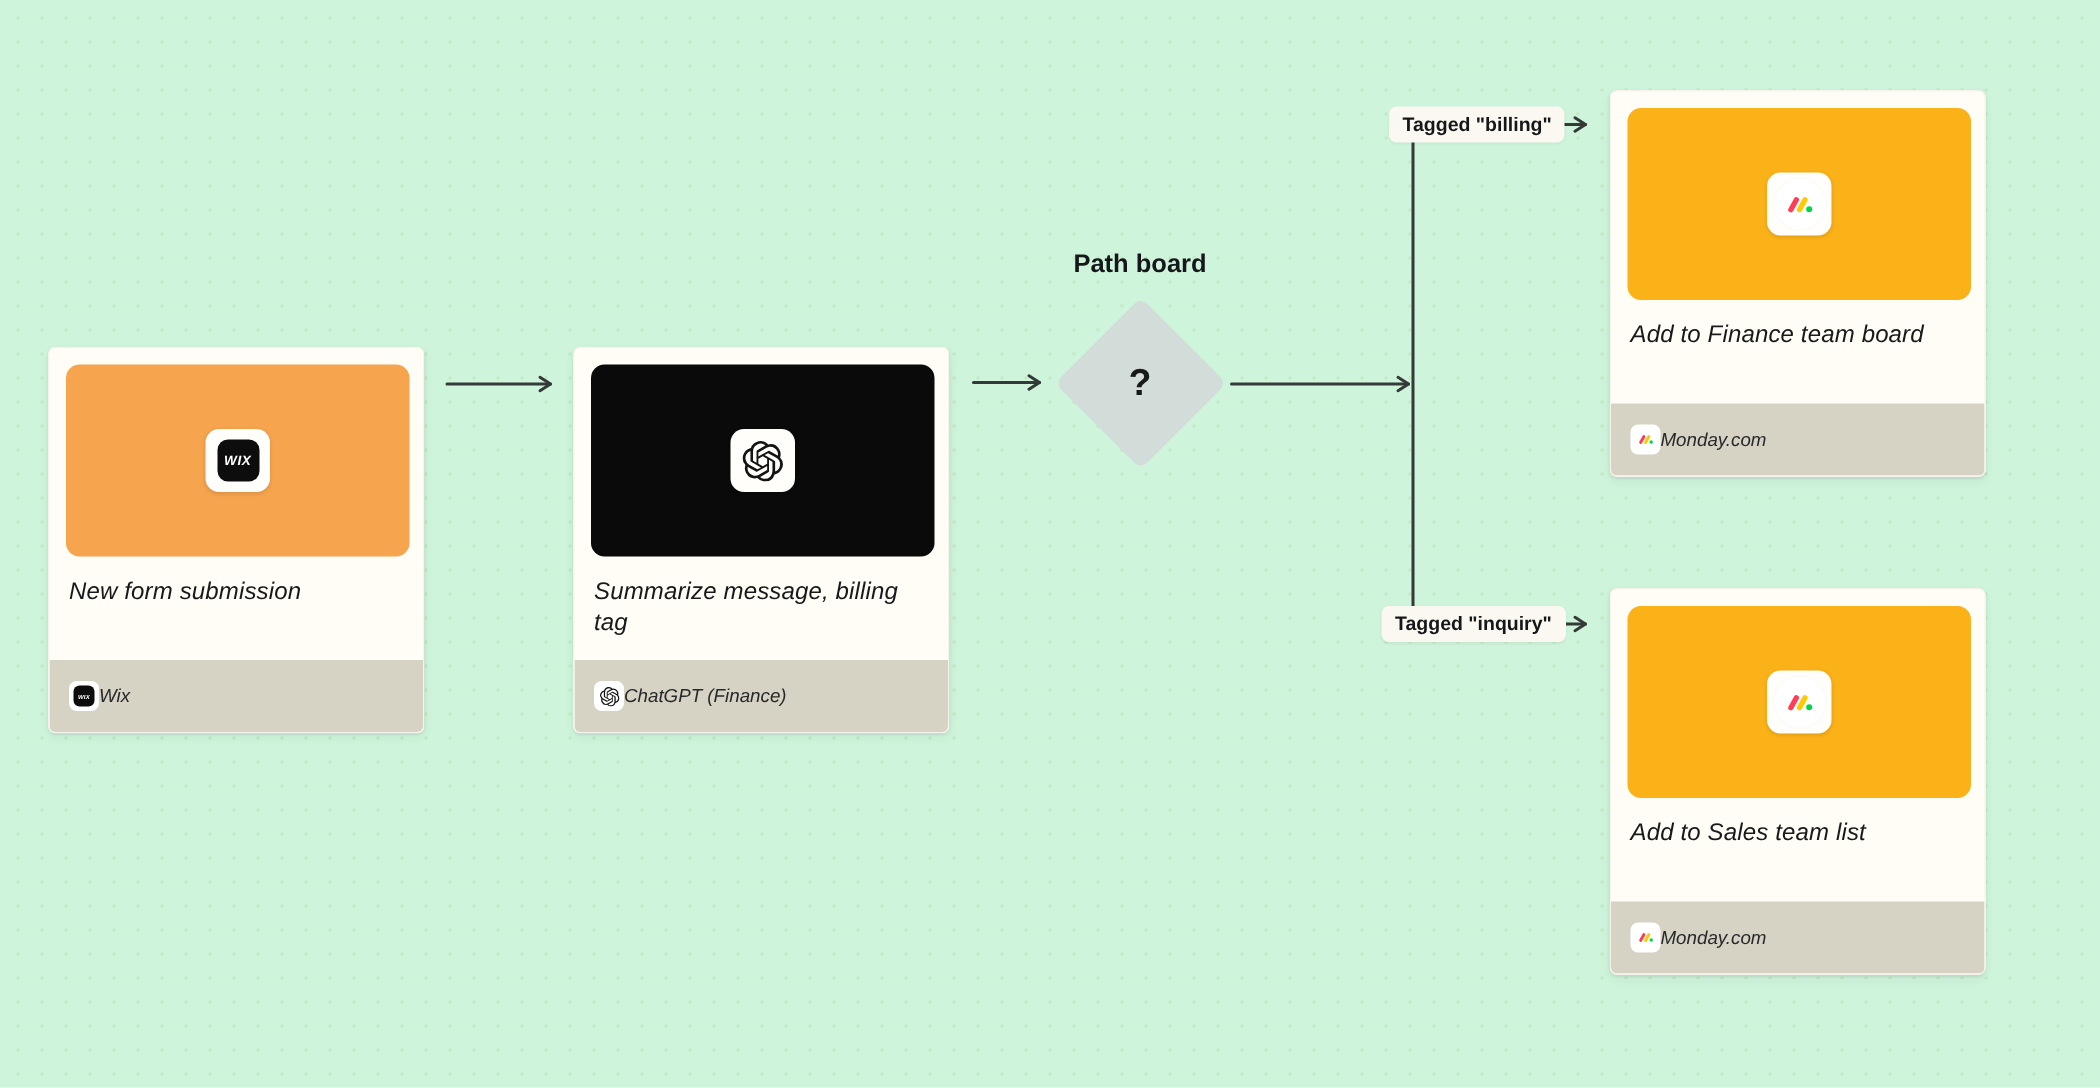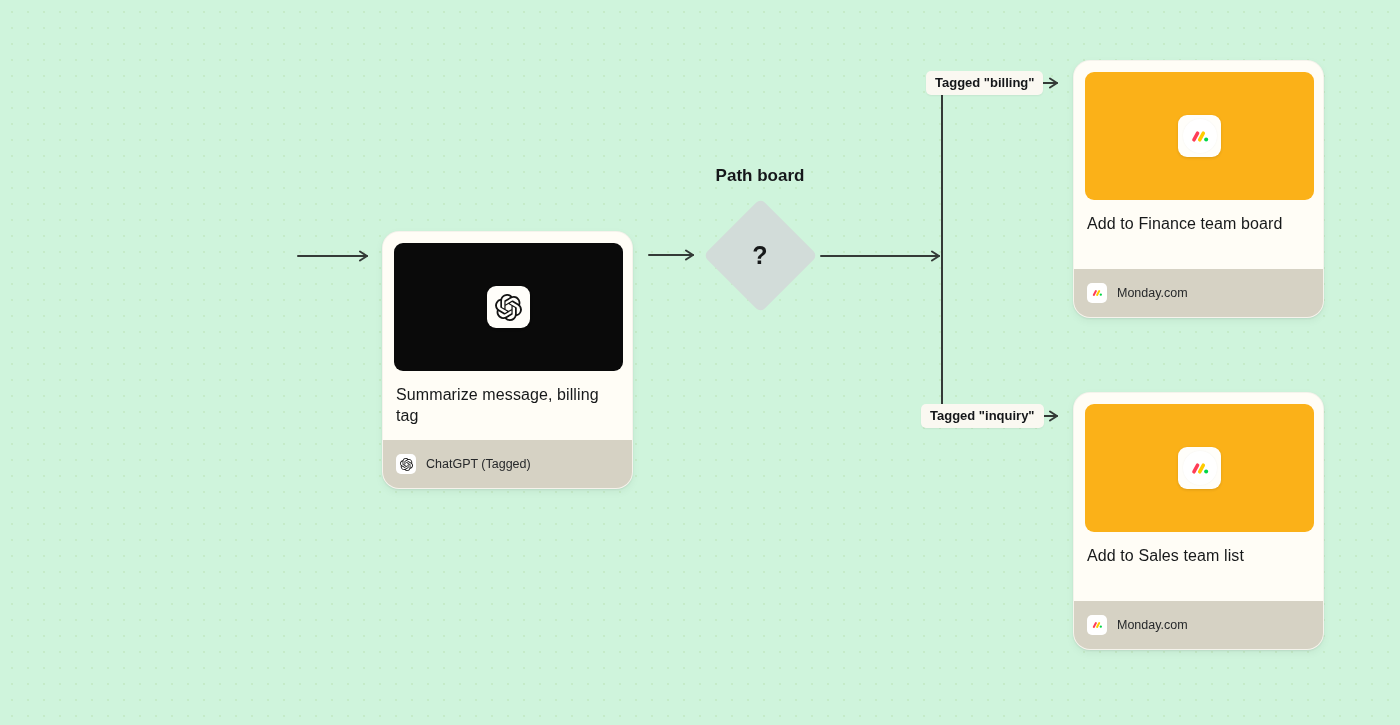--- a/index.html
+++ b/index.html
@@ -11,23 +11,24 @@
     background-color:#CFF4DC;
     background-image: radial-gradient(circle, rgba(190,228,185,0.55) 1.3px, transparent 1.4px);
     background-size:16px 16px;
     background-position:4px 4px;
   }
 
   #connectors { position:absolute; left:0; top:0; width:1400px; height:725px; }
 
   .node {
     position:absolute; width:251px; height:258px;
-    background:#FFFDF6; border-radius:17px; overflow:hidden;
+    background:#FFFDF6; border-radius:5px; overflow:hidden;
     border:1px solid rgba(0,0,0,0.04);
     box-shadow:0 1px 2px rgba(0,0,0,0.07), 0 3px 8px rgba(0,0,0,0.05);
+    font-style:italic;
   }
   .node-image {
     position:absolute; left:11px; top:11px; width:229px; height:128px;
     border-radius:9px; display:flex; align-items:center; justify-content:center;
   }
   .logo-tile {
     width:43px; height:42px; background:#FFFEFA; border-radius:9px;
     display:flex; align-items:center; justify-content:center;
     box-shadow:0 1px 3px rgba(0,0,0,0.12);
   }
@@ -43,21 +44,21 @@
   }
   .wix-badge.small {
     width:14px; height:14px; border-radius:4px; font-size:4px; letter-spacing:0.2px;
   }
   .node-title {
     position:absolute; left:13px; right:13px; top:152px;
     font-size:16px; line-height:21px; color:#17191A; letter-spacing:0.1px;
   }
   .node-footer {
     position:absolute; left:0; right:0; bottom:0; height:48px;
-    background:#D6D2C4; display:flex; align-items:center; gap:10px; padding:0 13px;
+    background:#D6D2C4; display:flex; align-items:center; padding:0 13px;
   }
   .footer-icon {
     width:20px; height:20px; background:#FFFFFF; border-radius:5px; flex:0 0 auto;
     display:flex; align-items:center; justify-content:center;
   }
   .footer-label { font-size:12.5px; color:#26282A; }
 
   .path-label {
     position:absolute; left:760px; top:166px; transform:translateX(-50%);
     font-size:17px; font-weight:700; color:#15171A; white-space:nowrap;
@@ -92,37 +93,55 @@
       </marker>
     </defs>
     <path d="M298 256 H367" stroke="#343A37" stroke-width="2" stroke-linecap="round" marker-end="url(#arw)"></path>
     <path d="M649 255 H693" stroke="#343A37" stroke-width="2" stroke-linecap="round" marker-end="url(#arw)"></path>
     <path d="M821 256 H939" stroke="#343A37" stroke-width="2" stroke-linecap="round" marker-end="url(#arw)"></path>
     <path d="M942 95 V404" stroke="#343A37" stroke-width="2" stroke-linecap="round"></path>
     <path d="M1032 83 H1057" stroke="#343A37" stroke-width="2" stroke-linecap="round" marker-end="url(#arw)"></path>
     <path d="M1034 416 H1057" stroke="#343A37" stroke-width="2" stroke-linecap="round" marker-end="url(#arw)"></path>
   </svg>
 
+  <div class="node" id="node-wix" style="left:32px; top:231px;">
+    <div class="node-image" style="background: rgb(246, 164, 78);">
+      <div class="logo-tile">
+        <div class="wix-badge">
+            <span>WIX</span>
+          </div>
+      </div>
+    </div>
+    <div class="node-title">New form submission</div>
+    <div class="node-footer">
+      <div class="footer-icon">
+        <div class="wix-badge small">
+            <span>WIX</span>
+          </div>
+      </div>
+      <span class="footer-label">Wix</span>
+    </div>
+  </div>
 
   <div class="node" id="node-chatgpt" style="left:382px; top:231px;">
     <div class="node-image" style="background: rgb(10, 10, 10);">
       <div class="logo-tile">
         <svg width="27" height="27" viewBox="0 0 24 24" fill="#141414">
             <path d="M22.2819 9.8211a5.9847 5.9847 0 0 0-.5157-4.9108 6.0462 6.0462 0 0 0-6.5098-2.9A6.0651 6.0651 0 0 0 4.9807 4.1818a5.9847 5.9847 0 0 0-3.9977 2.9 6.0462 6.0462 0 0 0 .7427 7.0966 5.98 5.98 0 0 0 .511 4.9107 6.051 6.051 0 0 0 6.5146 2.9001A5.9847 5.9847 0 0 0 13.2599 24a6.0557 6.0557 0 0 0 5.7718-4.2058 5.9894 5.9894 0 0 0 3.9977-2.9001 6.0557 6.0557 0 0 0-.7475-7.073zM13.2599 22.4311a4.4755 4.4755 0 0 1-2.8764-1.0408l.1419-.0804 4.7783-2.7582a.7948.7948 0 0 0 .3927-.6813v-6.7369l2.02 1.1686a.071.071 0 0 1 .038.052v5.5826a4.504 4.504 0 0 1-4.4945 4.4944zm-9.6607-4.1254a4.4708 4.4708 0 0 1-.5346-3.0137l.142.0852 4.783 2.7582a.7712.7712 0 0 0 .7806 0l5.8428-3.3685v2.3324a.0804.0804 0 0 1-.0332.0615L9.74 19.9502a4.4992 4.4992 0 0 1-6.1408-1.6464zM2.3408 7.8956a4.485 4.485 0 0 1 2.3655-1.9728V11.6a.7664.7664 0 0 0 .3879.6765l5.8144 3.3543-2.0201 1.1685a.0757.0757 0 0 1-.071 0l-4.8303-2.7865A4.504 4.504 0 0 1 2.3408 7.8956zm16.5963 3.8558L13.1038 8.364 15.1192 7.2a.0757.0757 0 0 1 .071 0l4.8303 2.7913a4.4944 4.4944 0 0 1-.6765 8.1042v-5.6772a.79.79 0 0 0-.407-.667zm2.0107-3.0231l-.142-.0852-4.7735-2.7818a.7759.7759 0 0 0-.7854 0L9.409 9.2297V6.8974a.0662.0662 0 0 1 .0284-.0615l4.8303-2.7866a4.4992 4.4992 0 0 1 6.6802 4.66zM8.3065 12.863l-2.02-1.1638a.0804.0804 0 0 1-.038-.0567V6.0742a4.4992 4.4992 0 0 1 7.3757-3.4537l-.142.0805L8.704 5.459a.7948.7948 0 0 0-.3927.6813zm1.0976-2.3654l2.602-1.4998 2.6069 1.4998v2.9994l-2.5974 1.4997-2.6067-1.4997z"></path>
           </svg>
       </div>
     </div>
     <div class="node-title">Summarize message, billing tag</div>
     <div class="node-footer">
       <div class="footer-icon">
         <svg width="13" height="13" viewBox="0 0 24 24" fill="#141414">
             <path d="M22.2819 9.8211a5.9847 5.9847 0 0 0-.5157-4.9108 6.0462 6.0462 0 0 0-6.5098-2.9A6.0651 6.0651 0 0 0 4.9807 4.1818a5.9847 5.9847 0 0 0-3.9977 2.9 6.0462 6.0462 0 0 0 .7427 7.0966 5.98 5.98 0 0 0 .511 4.9107 6.051 6.051 0 0 0 6.5146 2.9001A5.9847 5.9847 0 0 0 13.2599 24a6.0557 6.0557 0 0 0 5.7718-4.2058 5.9894 5.9894 0 0 0 3.9977-2.9001 6.0557 6.0557 0 0 0-.7475-7.073zM13.2599 22.4311a4.4755 4.4755 0 0 1-2.8764-1.0408l.1419-.0804 4.7783-2.7582a.7948.7948 0 0 0 .3927-.6813v-6.7369l2.02 1.1686a.071.071 0 0 1 .038.052v5.5826a4.504 4.504 0 0 1-4.4945 4.4944zm-9.6607-4.1254a4.4708 4.4708 0 0 1-.5346-3.0137l.142.0852 4.783 2.7582a.7712.7712 0 0 0 .7806 0l5.8428-3.3685v2.3324a.0804.0804 0 0 1-.0332.0615L9.74 19.9502a4.4992 4.4992 0 0 1-6.1408-1.6464zM2.3408 7.8956a4.485 4.485 0 0 1 2.3655-1.9728V11.6a.7664.7664 0 0 0 .3879.6765l5.8144 3.3543-2.0201 1.1685a.0757.0757 0 0 1-.071 0l-4.8303-2.7865A4.504 4.504 0 0 1 2.3408 7.8956zm16.5963 3.8558L13.1038 8.364 15.1192 7.2a.0757.0757 0 0 1 .071 0l4.8303 2.7913a4.4944 4.4944 0 0 1-.6765 8.1042v-5.6772a.79.79 0 0 0-.407-.667zm2.0107-3.0231l-.142-.0852-4.7735-2.7818a.7759.7759 0 0 0-.7854 0L9.409 9.2297V6.8974a.0662.0662 0 0 1 .0284-.0615l4.8303-2.7866a4.4992 4.4992 0 0 1 6.6802 4.66zM8.3065 12.863l-2.02-1.1638a.0804.0804 0 0 1-.038-.0567V6.0742a4.4992 4.4992 0 0 1 7.3757-3.4537l-.142.0805L8.704 5.459a.7948.7948 0 0 0-.3927.6813zm1.0976-2.3654l2.602-1.4998 2.6069 1.4998v2.9994l-2.5974 1.4997-2.6067-1.4997z"></path>
           </svg>
       </div>
-      <span class="footer-label">ChatGPT (Tagged)</span>
+      <span class="footer-label">ChatGPT (Finance)</span>
     </div>
   </div>
 
   <div class="path-label">Path board</div>
   <div class="diamond-wrap">
     <div class="diamond" style="background: rgb(210, 220, 217);"></div>
     <div class="diamond-q">?</div>
   </div>
 
   <div class="branch-label" id="branch-billing">Tagged "billing"</div>

